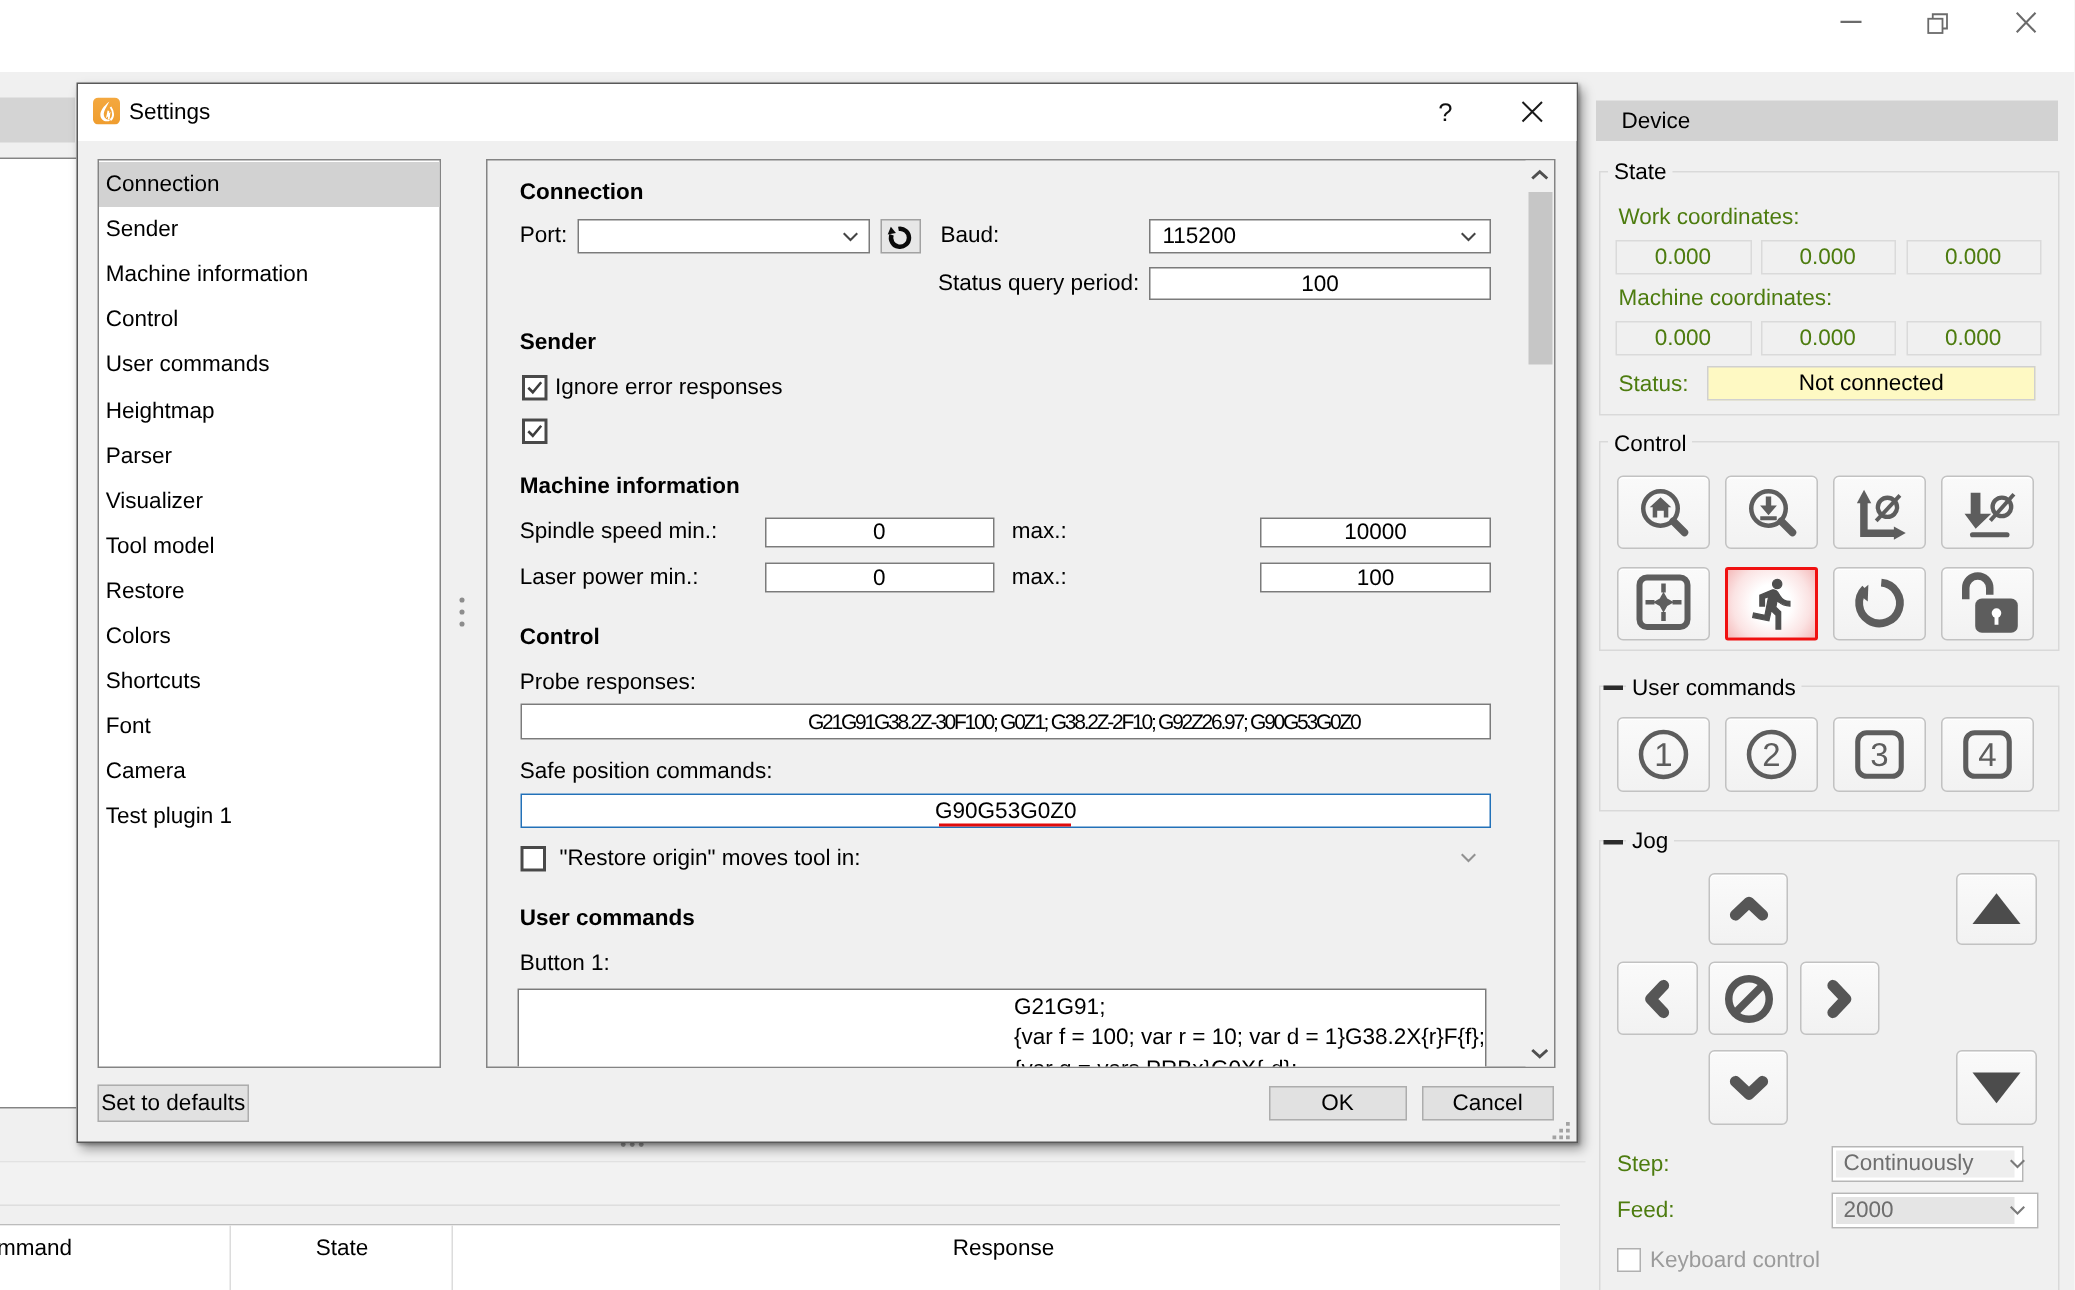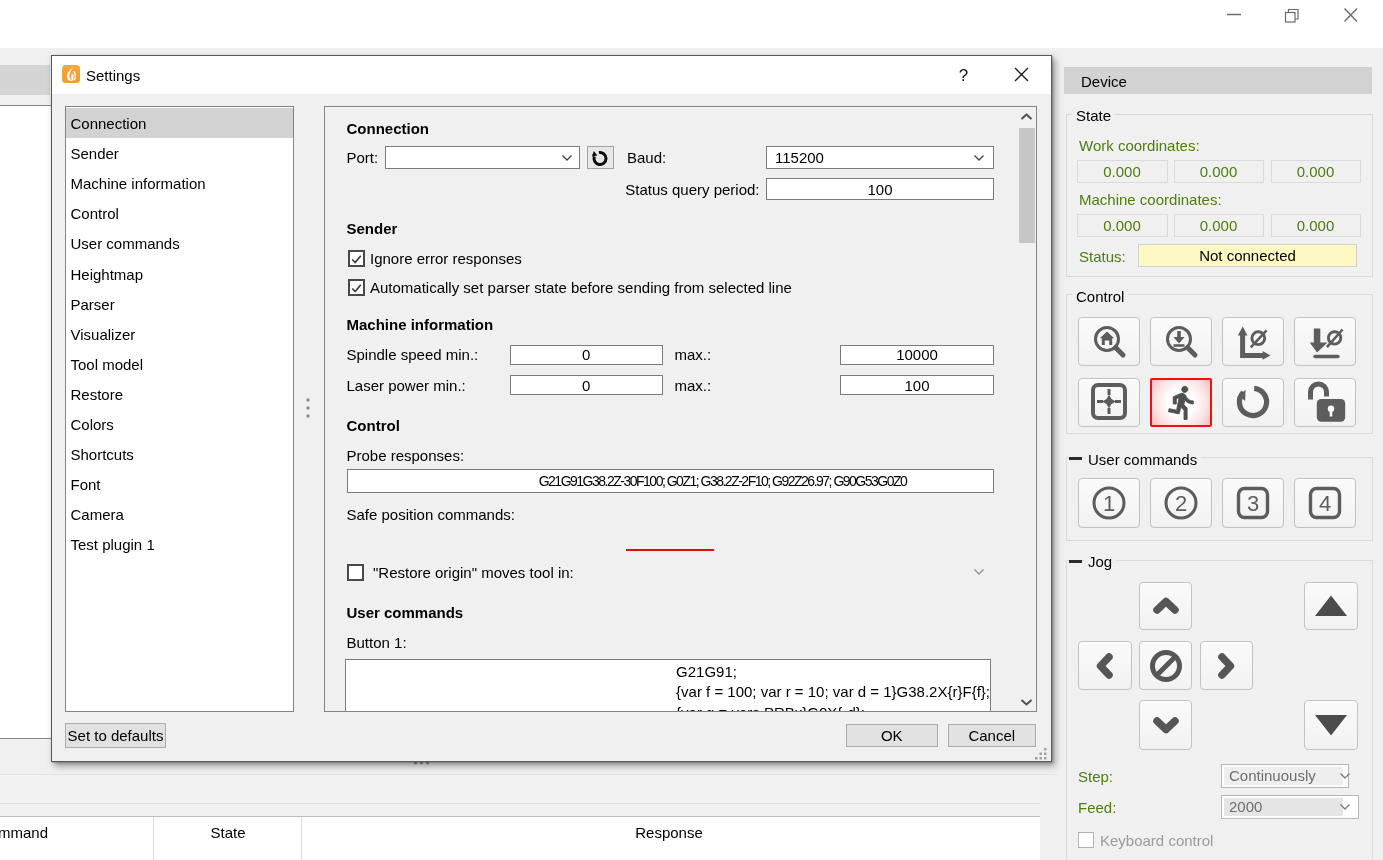--- a/index.html
+++ b/index.html
@@ -294,36 +294,36 @@
 <div class="lb" style="left:434.5px;top:82px;transform:translate(-100%,-50%)">Status query period:</div>
 <div class="inp" style="left:441px;top:71px;width:228px;height:22px">100</div>
 <div class="lb" style="left:21.5px;top:120.5px;font-weight:bold">Sender</div>
 <div class="cb" style="left:22.5px;top:142.5px"><svg width="13" height="13" viewBox="0 0 13 13">
           <path d="M2.2 6.5 L5.2 9.5 L10.8 2.8" stroke="#3d3d3d" stroke-width="1.7" fill="none"></path>
         </svg></div>
 <div class="lb" style="left:45px;top:150.5px">Ignore error responses</div>
 <div class="cb" style="left:22.5px;top:171.5px"><svg width="13" height="13" viewBox="0 0 13 13">
           <path d="M2.2 6.5 L5.2 9.5 L10.8 2.8" stroke="#3d3d3d" stroke-width="1.7" fill="none"></path>
         </svg></div>
-<div class="lb" style="left:45px;top:179.5px">Automatically set parser state before sending from selected line</div>
 <div class="lb" style="left:21.5px;top:217px;font-weight:bold">Machine information</div>
 <div class="lb" style="left:21.5px;top:247px">Spindle speed min.:</div>
 <div class="inp" style="left:184.5px;top:237.5px;width:153.5px;height:20px">0</div>
 <div class="lb" style="left:349.5px;top:247px">max.:</div>
 <div class="inp" style="left:515px;top:237.5px;width:154px;height:20px">10000</div>
 <div class="lb" style="left:21.5px;top:277.5px">Laser power min.:</div>
 <div class="inp" style="left:184.5px;top:268px;width:153.5px;height:20px">0</div>
 <div class="lb" style="left:349.5px;top:277.5px">max.:</div>
 <div class="inp" style="left:515px;top:268px;width:154px;height:20px">100</div>
 <div class="lb" style="left:21.5px;top:317.5px;font-weight:bold">Control</div>
 <div class="lb" style="left:21.5px;top:347.5px">Probe responses:</div>
 <div class="inp" style="left:22px;top:362px;width:647px;height:24px;justify-content:flex-start">
         <span style="position:absolute;left:374.5px;transform:translateX(-50%);font-size:14px;letter-spacing:-1.5px;white-space:nowrap">G21G91G38.2Z-30F100; G0Z1; G38.2Z-2F10; G92Z26.97; G90G53G0Z0</span>
       </div>
 <div class="lb" style="left:21.5px;top:406.5px">Safe position commands:</div>
+<div class="inp" style="left:22px;top:421.5px;width:647px;height:23.5px;border-color:#2271b8">G90G53G0Z0</div>
 <div class="a" style="left:300.5px;top:441.5px;width:88px;height:2.6px;background:#e10b0b"></div>
 <div class="cb" style="left:22px;top:456.5px"></div>
 <div class="lb" style="left:48px;top:465px">"Restore origin" moves tool in:</div>
 <svg class="chv" style="left:648px;top:461px" width="12" height="8">
         <path d="M1.5 1.5 L6 6 L10.5 1.5" stroke="#919191" fill="none" stroke-width="1.4"></path>
       </svg>
 <div class="lb" style="left:21.5px;top:504.5px;font-weight:bold">User commands</div>
 <div class="lb" style="left:21.5px;top:534.5px">Button 1:</div>
 <div class="inp" style="left:20px;top:551.5px;width:646px;height:70px;justify-content:flex-end;align-items:flex-start">
         <div style="padding:2px 0 0 5px;line-height:20.6px">G21G91;<br>{var f = 100; var r = 10; var d = 1}G38.2X{r}F{f};<br>{var g = vars.PRBx}G0X{-d};</div>

